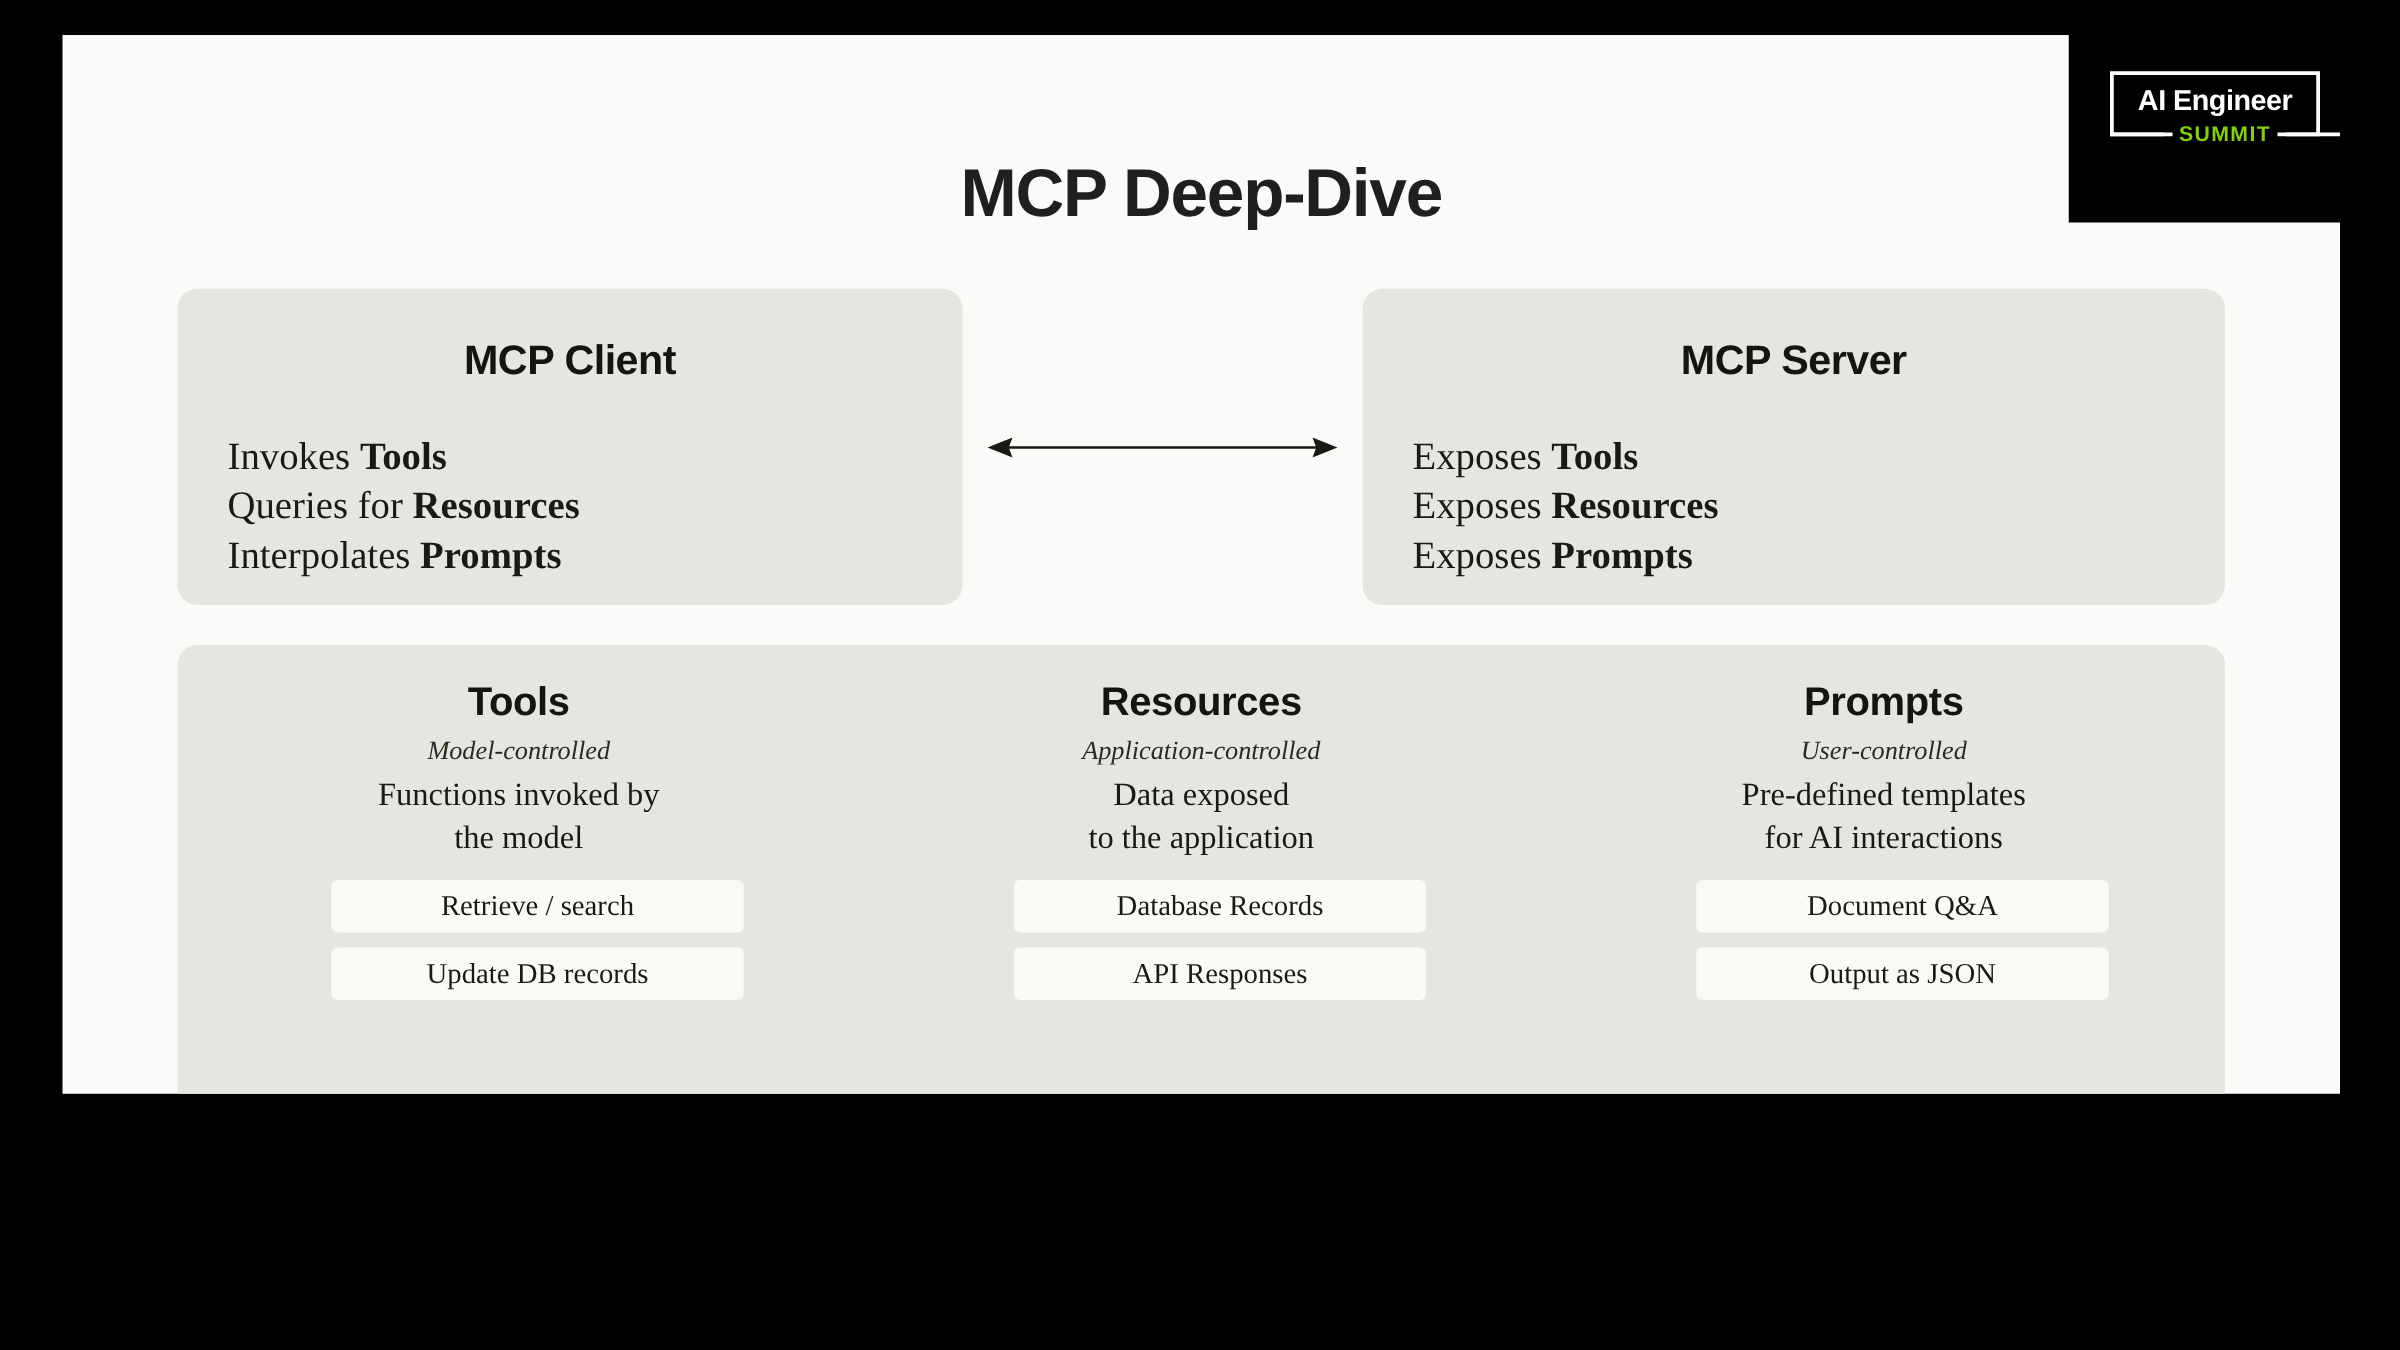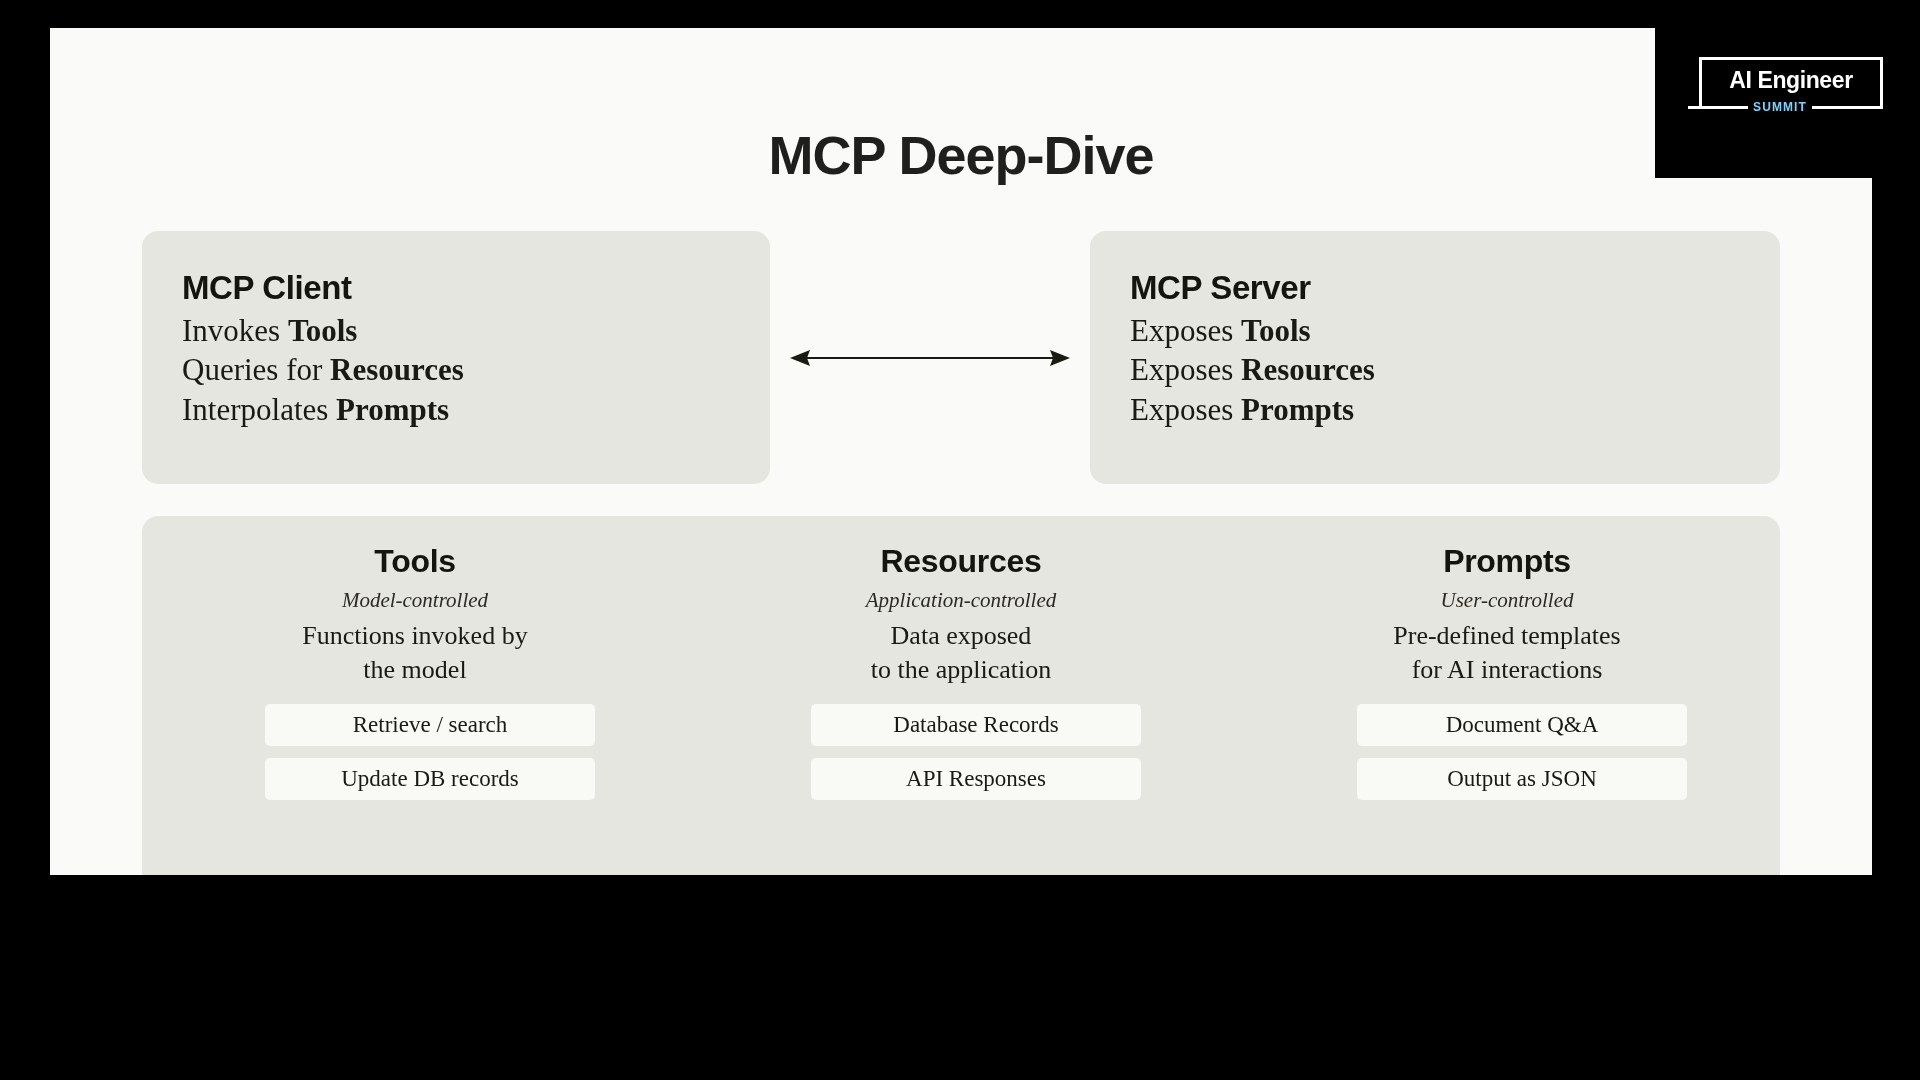--- a/index.html
+++ b/index.html
@@ -37,23 +37,23 @@
     position: absolute;
     left: 1655px;
     top: 0px;
     width: 265px;
     height: 178px;
     background: #000000;
     z-index: 20;
   }
   .logo-badge {
     position: absolute;
-    left: 44px;
+    left: 33px;
     top: 57px;
-    width: 184px;
+    width: 168px;
     height: 52px;
     border: 3px solid #ffffff;
     box-sizing: border-box;
   }
   .logo-title {
     position: absolute;
     left: 0;
     right: 0;
     top: 9px;
     text-align: center;
@@ -75,24 +75,24 @@
     justify-content: center;
     gap: 7px;
   }
   .logo-sub-wrap .rule {
     height: 3px;
     background: #ffffff;
     flex: 1 1 auto;
   }
   .logo-sub {
     background: #000000;
-    color: #7dd3fc;
-    font-family: "Liberation Sans", sans-serif;
-    font-weight: bold;
-    font-size: 12px;
+    color: #84cc16;
+    font-family: "Liberation Sans", sans-serif;
+    font-weight: bold;
+    font-size: 17px;
     letter-spacing: 1.1px;
     padding: 0 5px;
     line-height: 1;
     white-space: nowrap;
   }
 
   
   .slide-title {
     position: absolute;
     left: 0;
@@ -111,26 +111,27 @@
     position: absolute;
     background: #e6e6e0;
     border-radius: 16px;
     box-sizing: border-box;
     padding: 38px 40px;
   }
   .card-client { left: 92px;  top: 203px; width: 628px; height: 253px; }
   .card-server { left: 1040px; top: 203px; width: 690px; height: 253px; }
 
   .card h2 {
-    margin: 0 0 4px 0;
+    margin: 0 0 38px 0;
     font-family: "Liberation Sans", sans-serif;
     font-weight: bold;
     font-size: 33px;
     letter-spacing: -0.4px;
     color: #15150f;
+    text-align: center;
   }
   .card .line {
     font-family: "Liberation Serif", serif;
     font-size: 31px;
     line-height: 1.27;
     color: #1a1a14;
     white-space: nowrap;
   }
   .card .line b {
     font-weight: bold;

